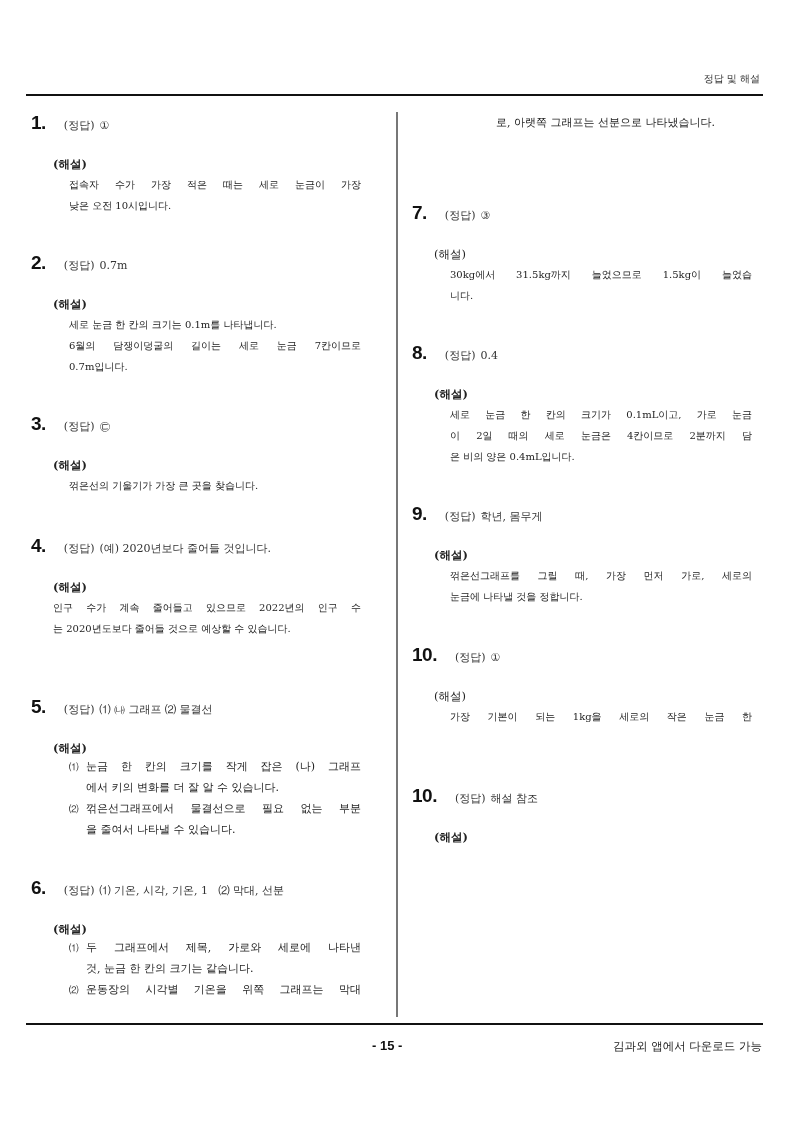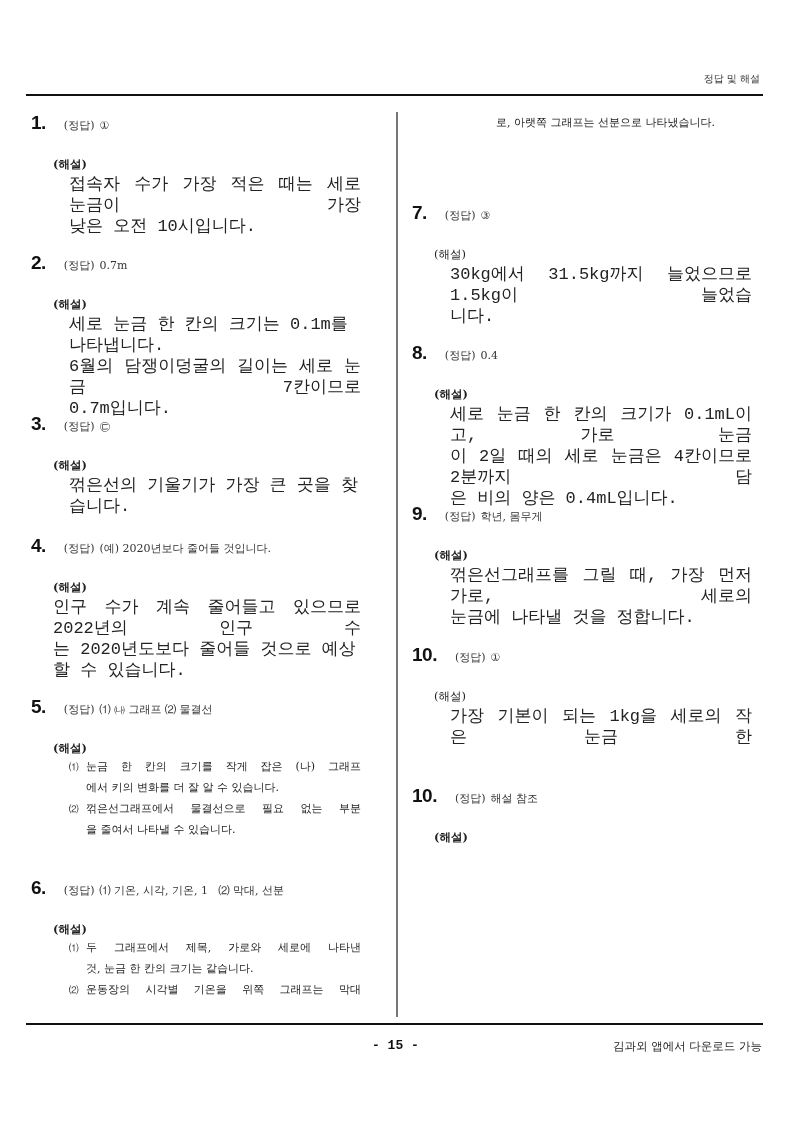--- a/index.html
+++ b/index.html
@@ -17,37 +17,37 @@
       position: absolute; left: 26px; top: 94px; width: 737px; height: 2px; background: #111;
     }
     .col-divider {
       position: absolute; left: 396px; top: 112px; width: 2px; height: 905px; background: #777;
     }
     .bottom-rule {
       position: absolute; left: 26px; top: 1023px; width: 737px; height: 2px; background: #111;
     }
     .page-number {
       position: absolute; left: 372px; top: 1038px;
-      font-family: Liberation Mono, monospace; font-weight: bold; font-size: 13px; color: #111; text-align: right;
+      font-family: Liberation Sans, sans-serif; font-weight: bold; font-size: 13px; color: #111; text-align: right;
     }
     .footer-note {
       position: absolute; right: 31px; top: 1039px;
       font-family: "DejaVu Sans", "Liberation Sans", sans-serif; font-size: 11.5px; color: #222;
     }
     .q { position: absolute; }
     .q-head { display: flex; align-items: baseline; white-space: nowrap; }
     .q-num {
       font-family: "Liberation Sans", sans-serif; font-weight: bold; font-size: 19px; color: #111;
       letter-spacing: -0.5px;
     }
     .q-answer-label { font-size: 11px; color: #333; margin-left: 18px; }
     .q-answer { font-size: 11px; color: #333; margin-left: 5px; }
     .exp-label { font-size: 11.5px; font-weight: bold; color: #222; margin-top: 23px; margin-left: 22px; }
     .exp-label.light { font-weight: normal; }
-    .exp-body { font-size: 17px; line-height: 21px; color: #222; margin-left: 38px; margin-top: 2px; font-family: Liberation Mono, monospace; }
+    .exp-body { font-size: 10px; line-height: 21px; color: #222; margin-left: 38px; margin-top: 2px; }
     .exp-body.flush { margin-left: 22px; }
     .exp-body p { margin: 0; }
     .exp-item { display: flex; margin-left: 38px; font-size: 11px; line-height: 21px; }
     .exp-item .mark { width: 17px; flex: none; font-size: 9.5px; color: #333; }
     .exp-item .txt { flex: 1; }
     .exp-item .txt p { margin: 0; }
     .justify { text-align: justify; text-align-last: justify; }
   </style>
 </head>
 <body>

